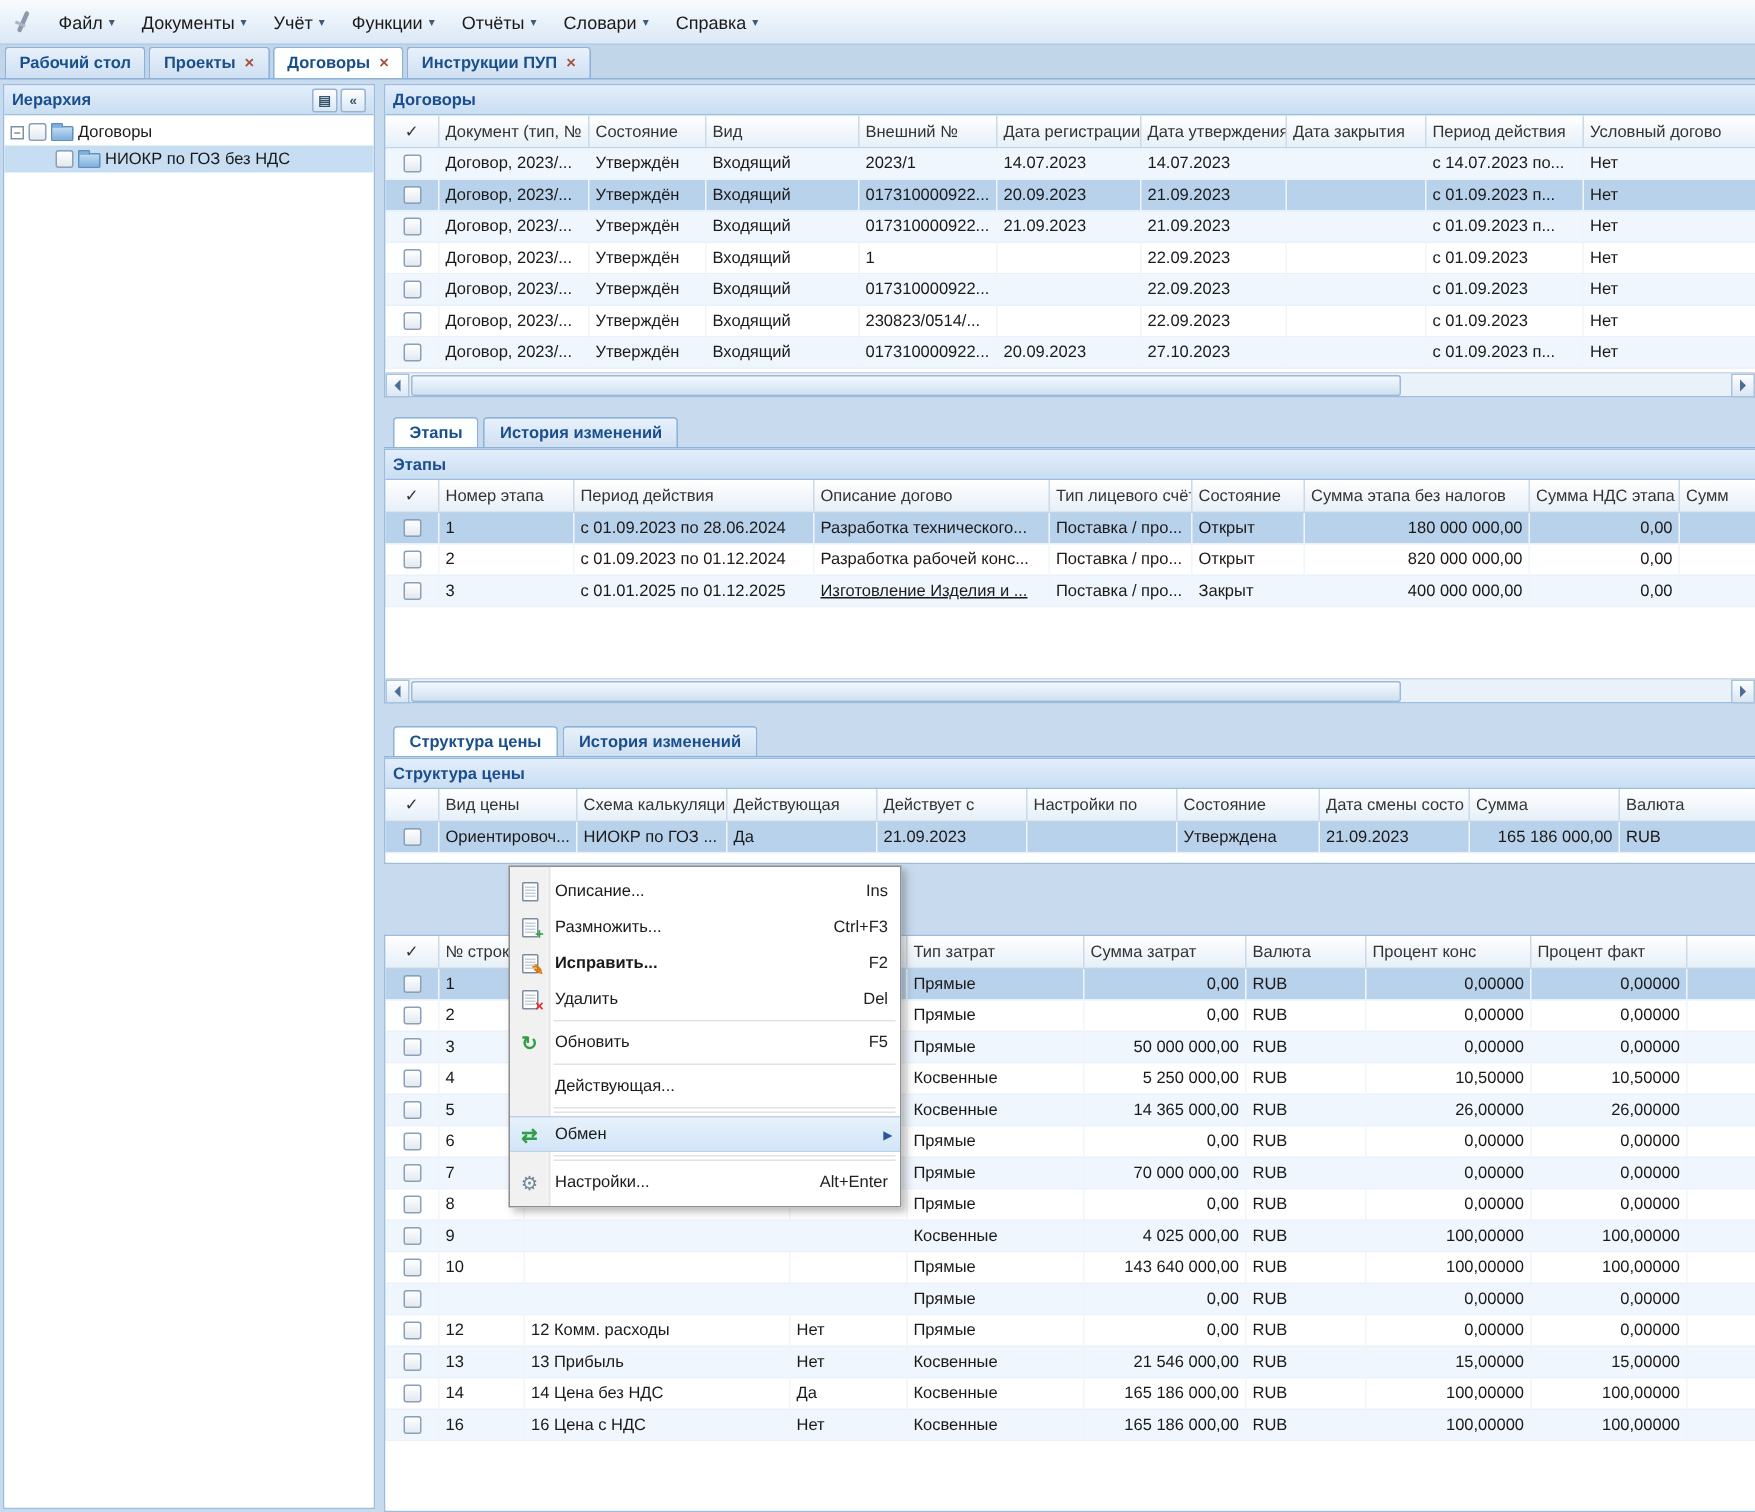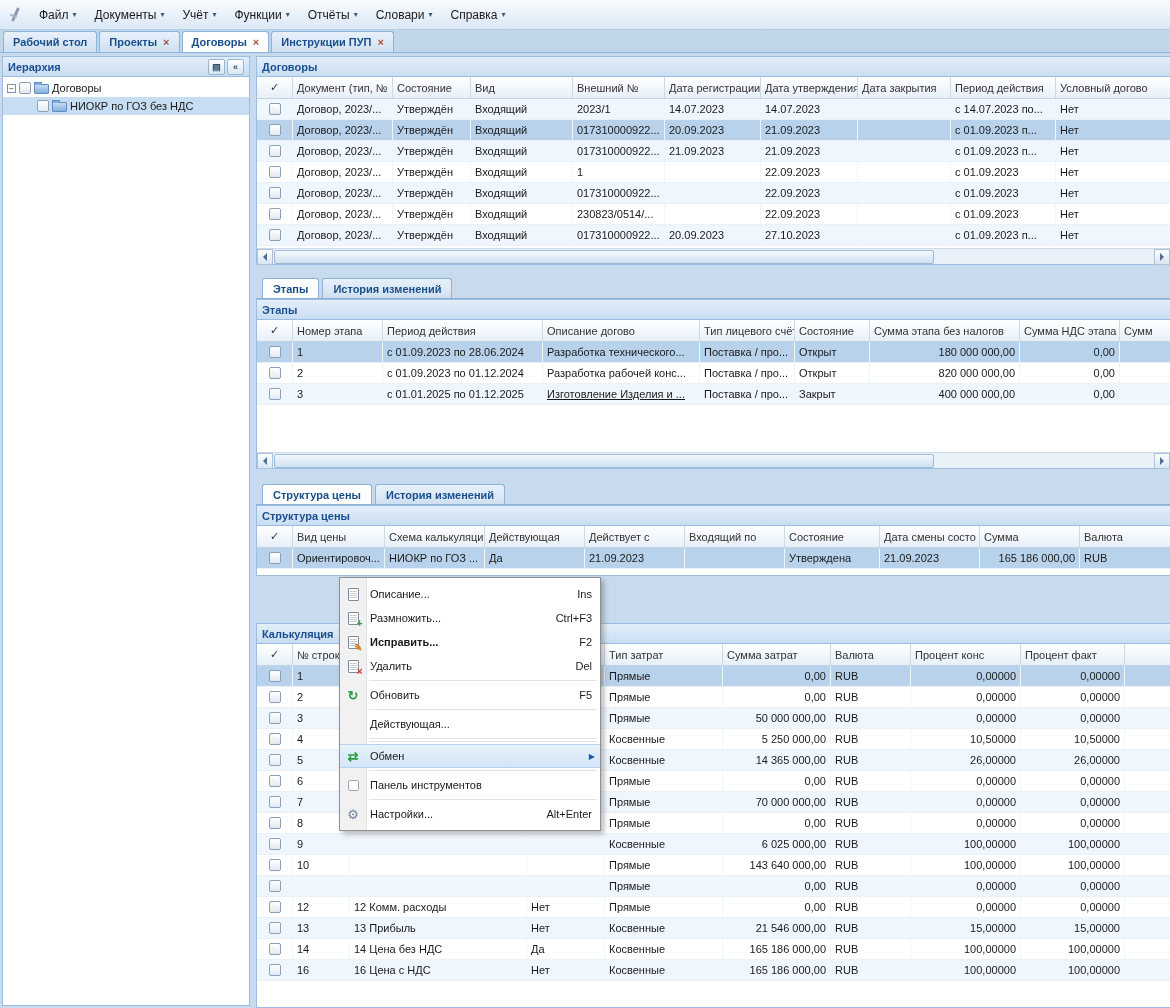--- a/index.html
+++ b/index.html
@@ -394,21 +394,21 @@
       <div class="p-header">
         <span>Структура цены</span>
       </div>
       <div class="grid">
           <div class="grid-hdr">
             <div class="hcell c" style="width: 36px;">✓</div>
             <div class="hcell l" style="width: 92px;">Вид цены</div>
             <div class="hcell l" style="width: 100px;">Схема калькуляци</div>
             <div class="hcell l" style="width: 100px;">Действующая</div>
             <div class="hcell l" style="width: 100px;">Действует с</div>
-            <div class="hcell l" style="width: 100px;">Входящий по</div>
+            <div class="hcell l" style="width: 100px;">Настройки по</div>
             <div class="hcell l" style="width: 95px;">Состояние</div>
             <div class="hcell l" style="width: 100px;">Дата смены состо</div>
             <div class="hcell r" style="width: 100px;">Сумма</div>
             <div class="hcell l" style="width: 95px;">Валюта</div>
           </div>
           <div class="grid-body">
             <div class="grid-row selected">
               <div class="cell c" style="width: 36px;">
                 <span class="cb"></span>
               </div>
@@ -421,23 +421,20 @@
               <div class="cell l" style="width: 100px;">21.09.2023</div>
               <div class="cell r" style="width: 100px;">165 186 000,00</div>
               <div class="cell l" style="width: 95px;">RUB</div>
             </div>
           </div>
         </div>
       <div class="fill"></div>
     </div>
 
     <div class="panel" id="calc-panel">
-      <div class="p-header">
-        <span>Калькуляция</span>
-      </div>
       <div class="grid">
           <div class="grid-hdr">
             <div class="hcell c" style="width: 36px;">✓</div>
             <div class="hcell l" style="width: 57px;">№ строки</div>
             <div class="hcell l" style="width: 177px;"></div>
             <div class="hcell l" style="width: 78px;"></div>
             <div class="hcell l" style="width: 118px;">Тип затрат</div>
             <div class="hcell r" style="width: 108px;">Сумма затрат</div>
             <div class="hcell l" style="width: 80px;">Валюта</div>
             <div class="hcell r" style="width: 110px;">Процент конс</div>
@@ -558,21 +555,21 @@
               <div class="cell l" style="width: 60px;"></div>
             </div>
             <div class="grid-row">
               <div class="cell c" style="width: 36px;">
                 <span class="cb"></span>
               </div>
               <div class="cell l" style="width: 57px;">9</div>
               <div class="cell l" style="width: 177px;"></div>
               <div class="cell l" style="width: 78px;"></div>
               <div class="cell l" style="width: 118px;">Косвенные</div>
-              <div class="cell r" style="width: 108px;">6 025 000,00</div>
+              <div class="cell r" style="width: 108px;">4 025 000,00</div>
               <div class="cell l" style="width: 80px;">RUB</div>
               <div class="cell r" style="width: 110px;">100,00000</div>
               <div class="cell r" style="width: 104px;">100,00000</div>
               <div class="cell l" style="width: 60px;"></div>
             </div>
             <div class="grid-row">
               <div class="cell c" style="width: 36px;">
                 <span class="cb"></span>
               </div>
               <div class="cell l" style="width: 57px;">10</div>
@@ -714,26 +711,20 @@
     <div class="msep"></div>
     <div class="msep"></div>
     <div class="mi hover">
       <span class="ic">
         <span class="chr g">⇄</span>
       </span>
       <span class="lbl">Обмен</span>
       <span class="sub">▶</span>
     </div>
     <div class="msep"></div>
-    <div class="mi">
-      <span class="ic">
-        <span class="ico-cb"></span>
-      </span>
-      <span class="lbl">Панель инструментов</span>
-    </div>
     <div class="msep"></div>
     <div class="mi">
       <span class="ic">
         <span class="chr w">⚙</span>
       </span>
       <span class="lbl">Настройки...</span>
       <span class="sc">Alt+Enter</span>
     </div>
   </div>
 

